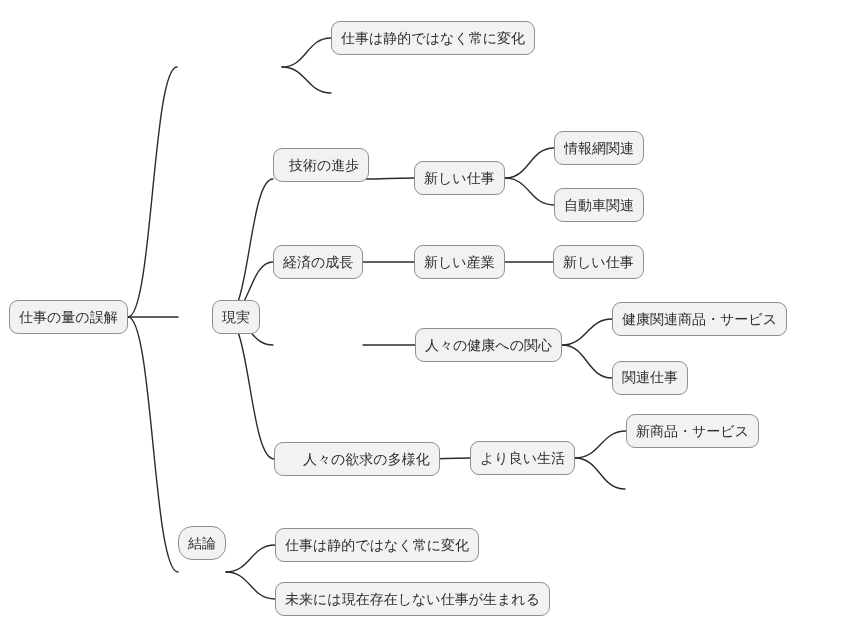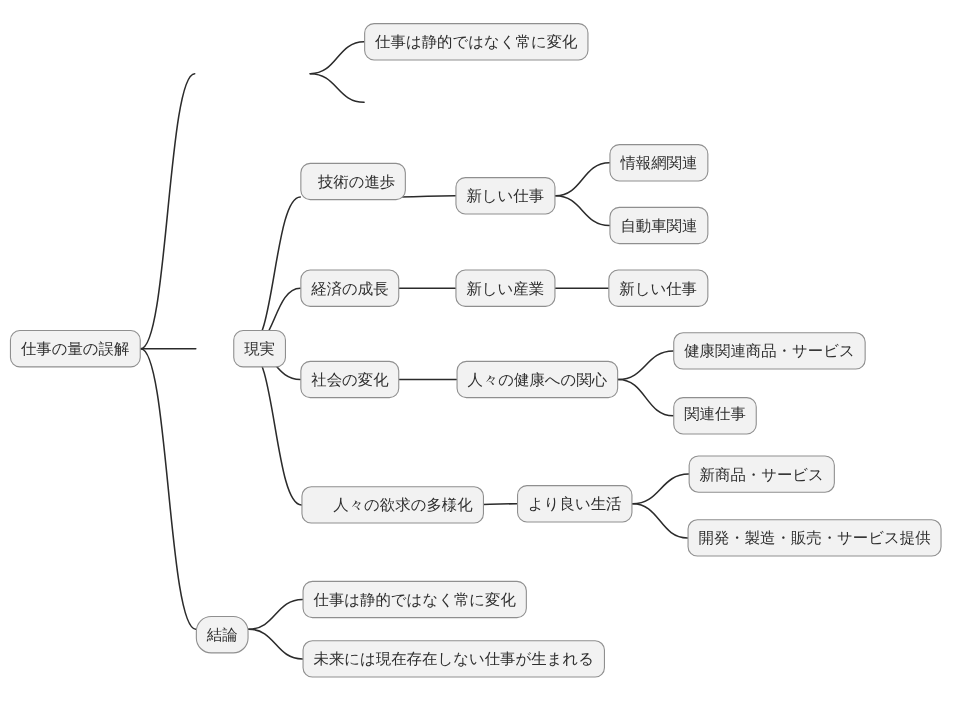--- a/index.html
+++ b/index.html
@@ -78,27 +78,25 @@
 
   <div class="node" id="n-tech" style="left:273px;top:148px;padding-left:15px;">技術の進歩</div>
   <div class="node" id="n-newjob1" style="left:414px;top:161px;">新しい仕事</div>
   <div class="node" id="n-info" style="left:554px;top:131px;">情報網関連</div>
   <div class="node" id="n-auto" style="left:554px;top:188px;">自動車関連</div>
 
   <div class="node" id="n-econ" style="left:273px;top:245px;">経済の成長</div>
   <div class="node" id="n-newind" style="left:414px;top:245px;">新しい産業</div>
   <div class="node" id="n-newjob2" style="left:553px;top:245px;">新しい仕事</div>
 
-  <div class="node" id="n-social" style="left:273px;top:328px;">社会の変化</div>
   <div class="node" id="n-health" style="left:415px;top:328px;">人々の健康への関心</div>
   <div class="node" id="n-hprod" style="left:612px;top:302px;">健康関連商品・サービス</div>
   <div class="node" id="n-rjobs" style="left:612px;top:361px;font-family:Liberation Serif, serif;">関連仕事</div>
 
   <div class="node" id="n-desire" style="left:274px;top:442px;padding-left:28px;">人々の欲求の多様化</div>
   <div class="node" id="n-better" style="left:470px;top:441px;">より良い生活</div>
   <div class="node" id="n-newprod" style="left:626px;top:414px;">新商品・サービス</div>
-  <div class="node" id="n-devmfg" style="left:625px;top:472px;">開発・製造・販売・サービス提供</div>
 
-  <div class="node" id="n-concl" style="left:178px;top:560px;border-radius:14px;">結論</div>
+  <div class="node" id="n-concl" style="left:178px;top:526px;border-radius:14px;">結論</div>
   <div class="node" id="n-dynamic" style="left:275px;top:528px;">仕事は静的ではなく常に変化</div>
   <div class="node" id="n-future" style="left:275px;top:582px;">未来には現在存在しない仕事が生まれる</div>
 
 </div>
 
 </body></html>

